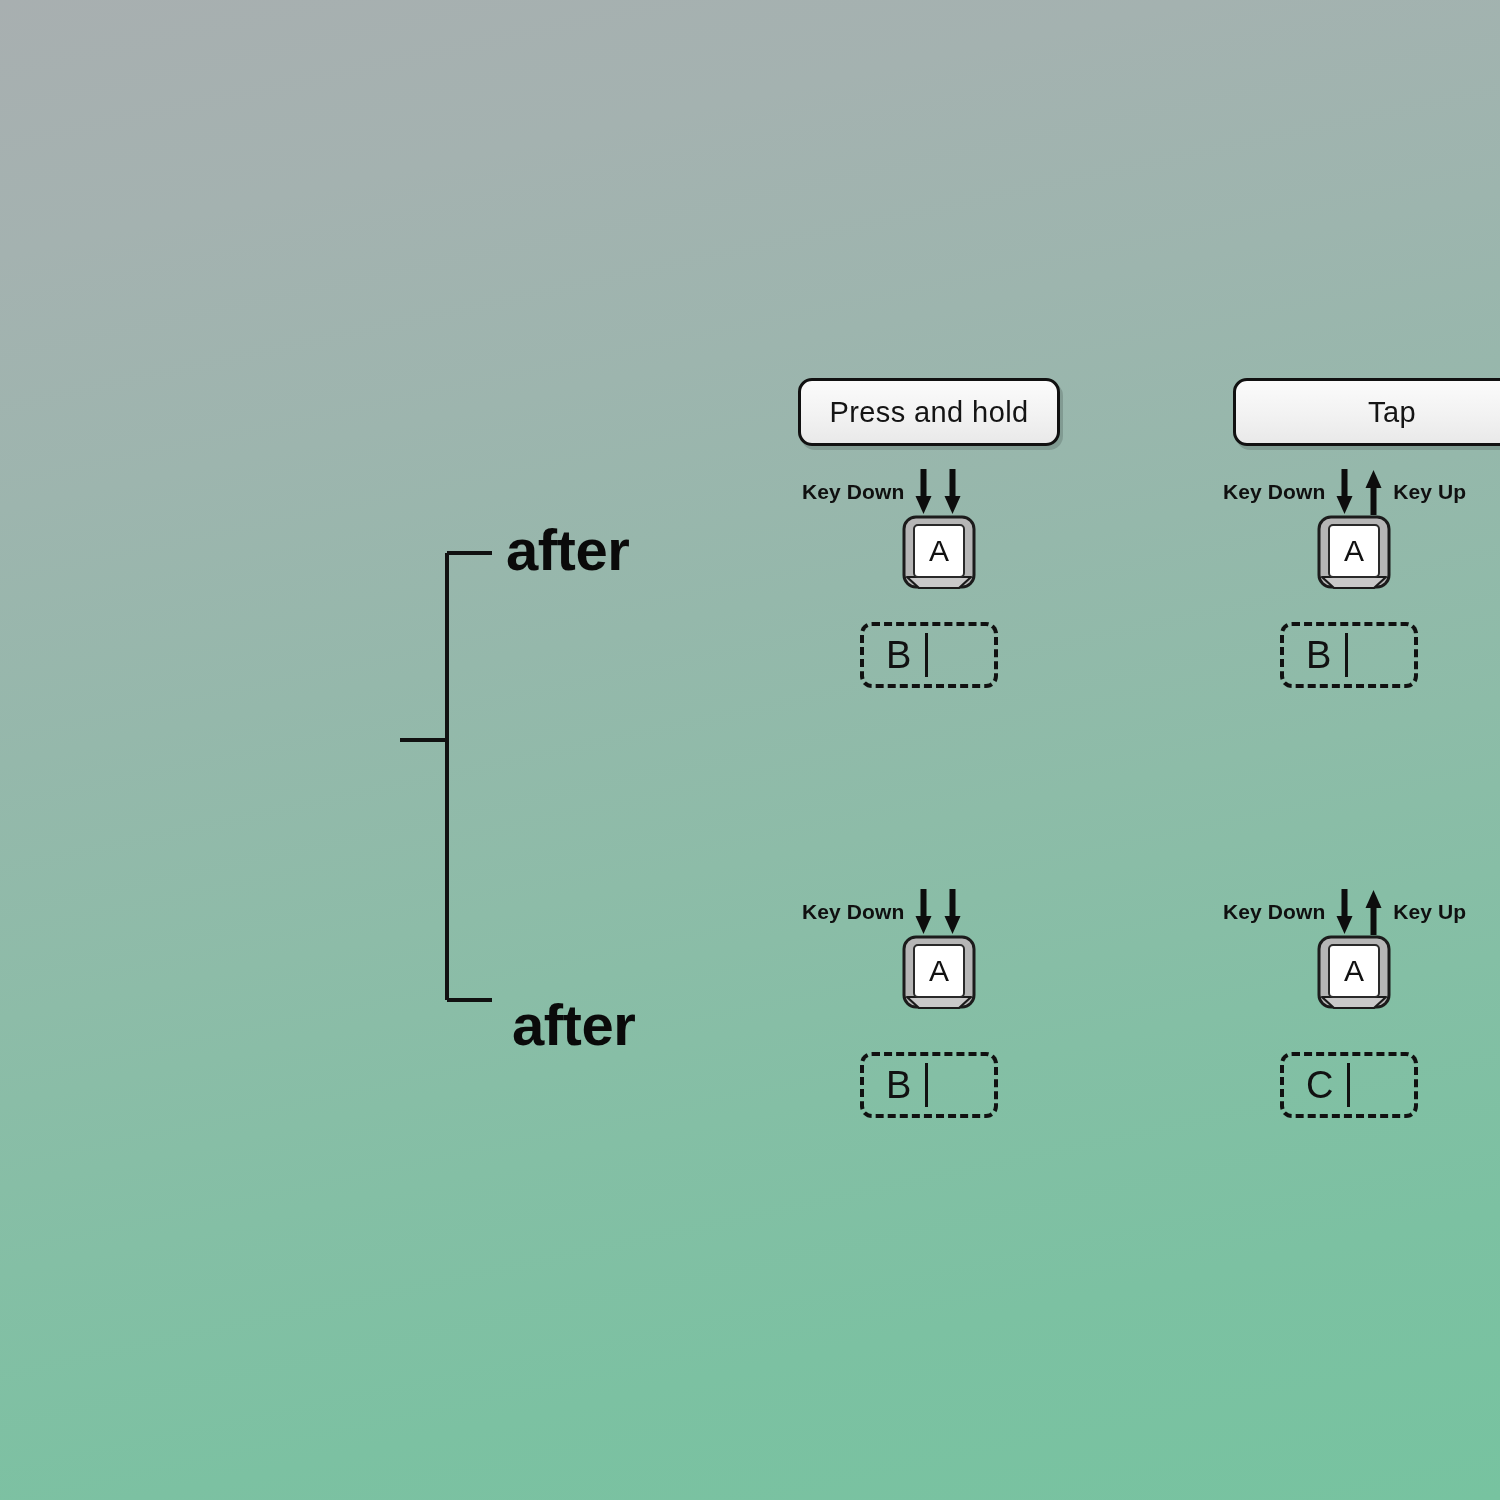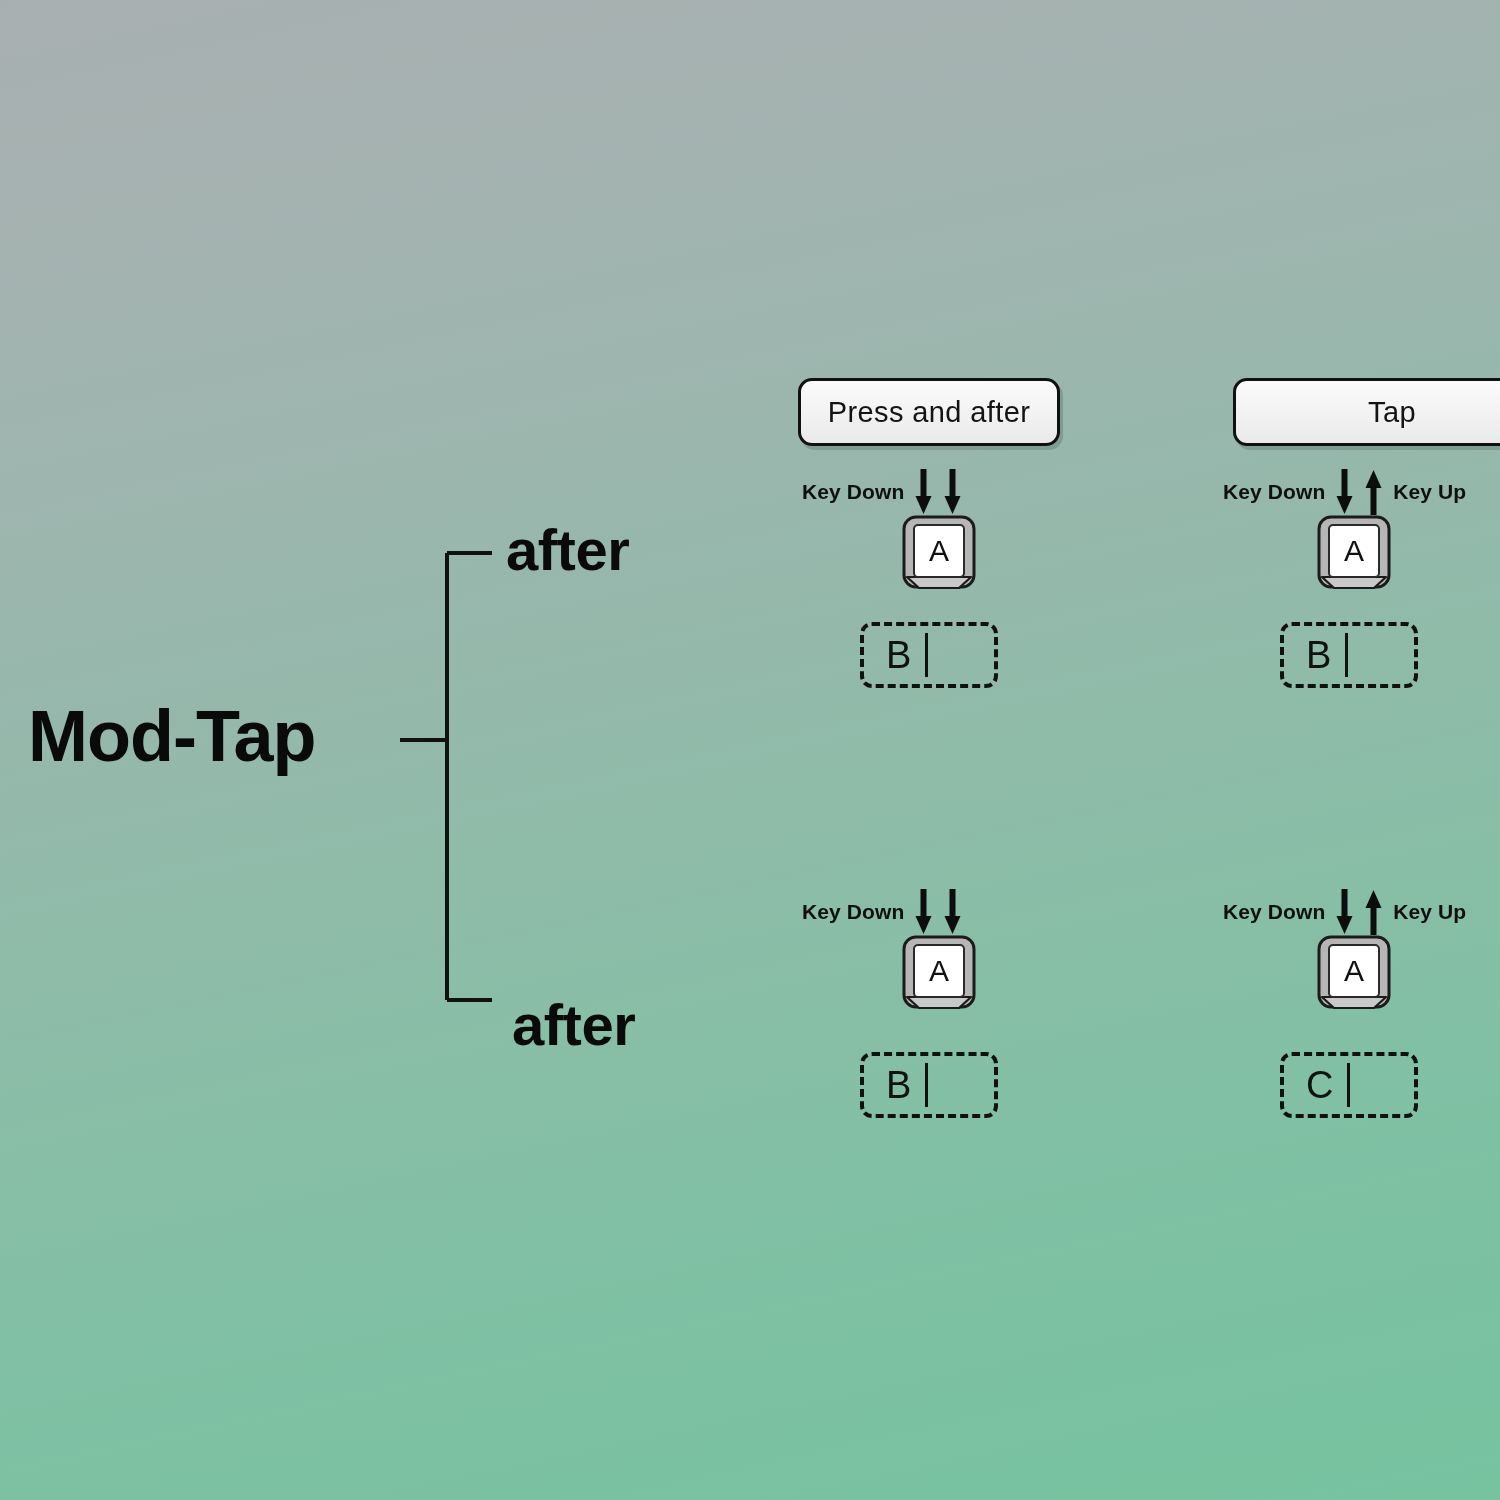--- a/index.html
+++ b/index.html
@@ -158,40 +158,39 @@
     height: 44px;
     background: #111111;
     margin-left: 14px;
   }
 </style>
 </head>
 <body>
 
 <div id="canvas">
 
-  <div class="main-title">Mod-Tap</div>
 
   <svg class="bracket" viewBox="0 0 120 510" width="120" height="510">
 
     <line x1="0" y1="220" x2="47" y2="220" stroke="#111111" stroke-width="4"></line>
 
     <line x1="47" y1="33" x2="47" y2="480" stroke="#111111" stroke-width="4"></line>
 
     <line x1="47" y1="33" x2="92" y2="33" stroke="#111111" stroke-width="4"></line>
 
     <line x1="47" y1="480" x2="92" y2="480" stroke="#111111" stroke-width="4"></line>
   </svg>
 
   <div class="branch-label before">after</div>
   <div class="branch-label after">after</div>
 
   <div class="panel panel-pah-before">
 
     <div class="pill pill-pah">
-      <span>Press and after</span>
+      <span>Press and hold</span>
     </div>
 
     <div class="event-row" style="left:22px; top:96px;">
       <div class="ev-label">Key Down</div>
       <div class="arrows">
         <svg width="17" height="46" viewBox="0 0 17 46">
           <rect x="5.5" y="0" width="6" height="30" fill="#0d0d0d"></rect>
           <polygon points="0.5,27 16.5,27 8.5,45" fill="#0d0d0d"></polygon>
         </svg>
         <svg width="17" height="46" viewBox="0 0 17 46">

